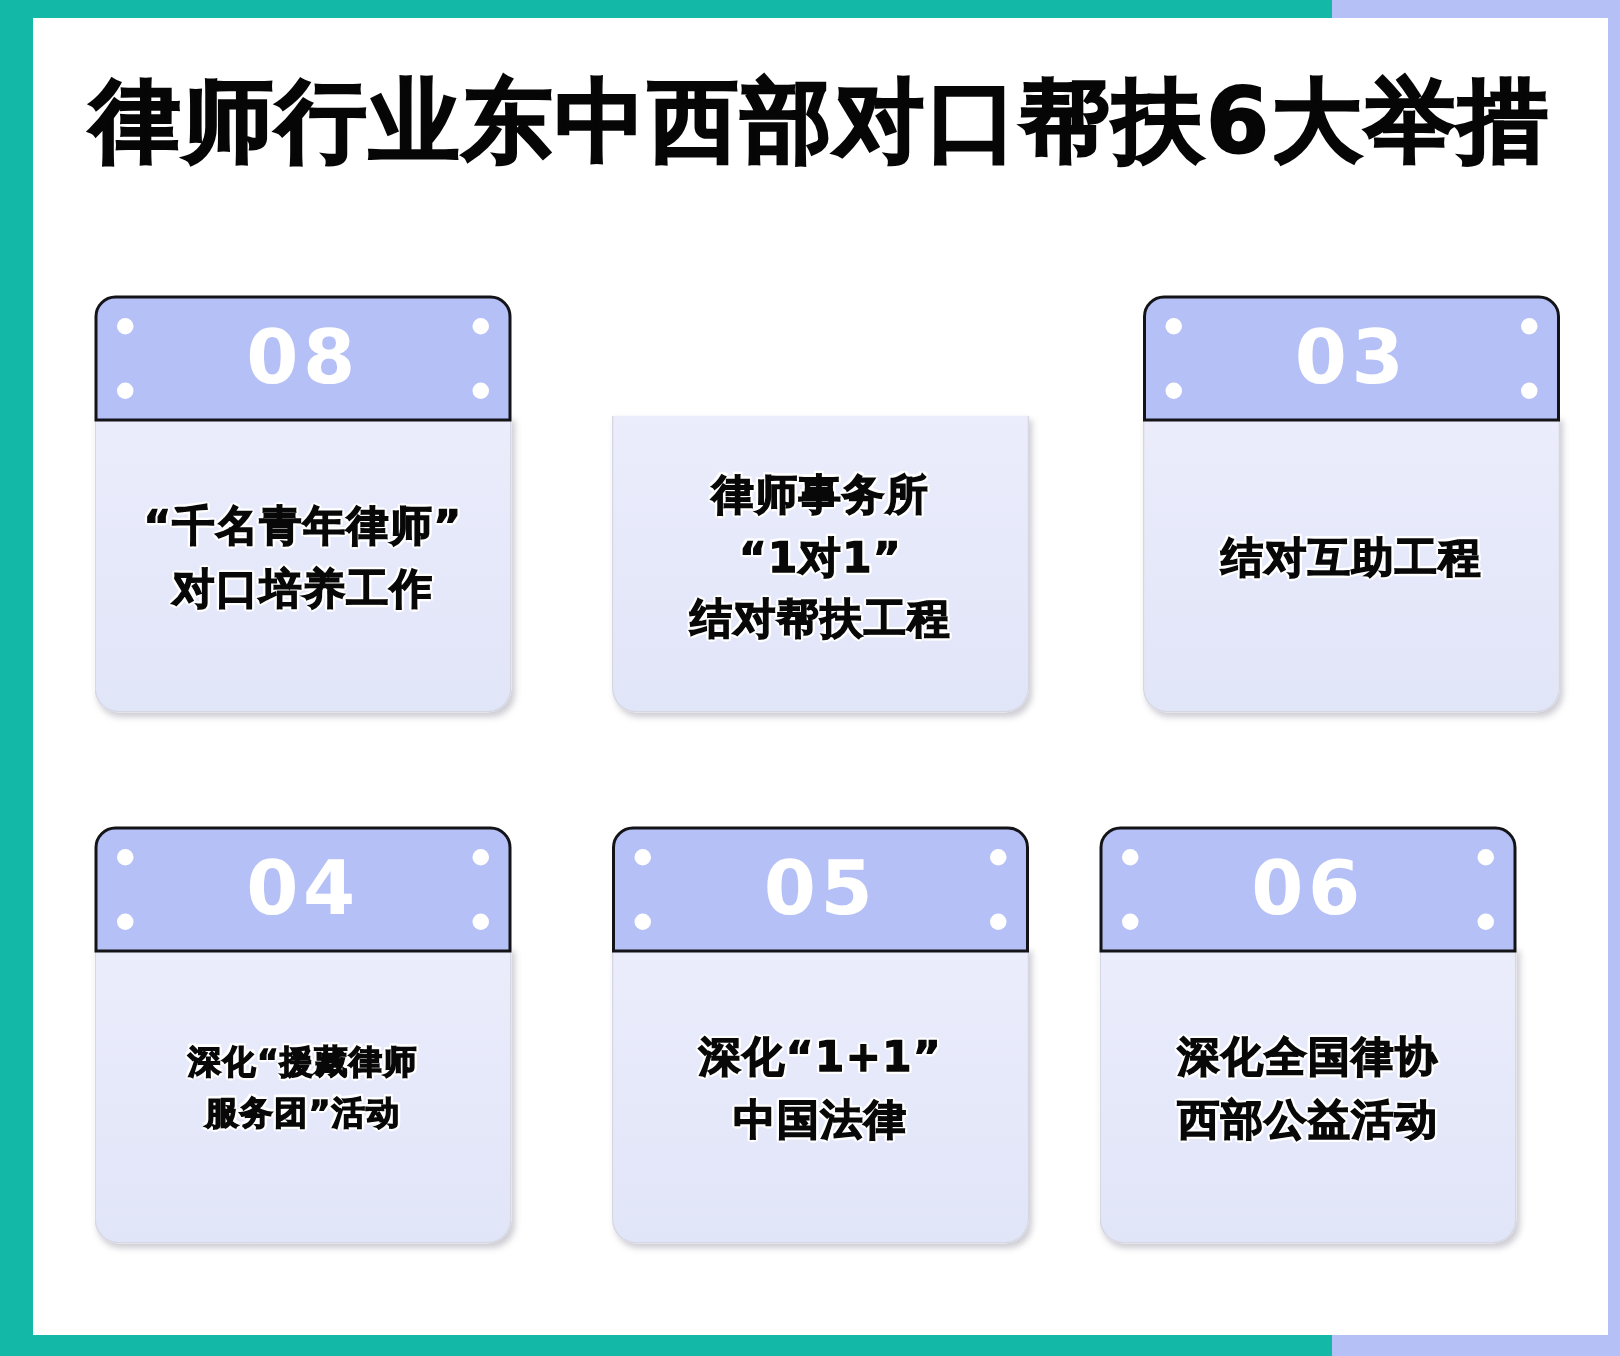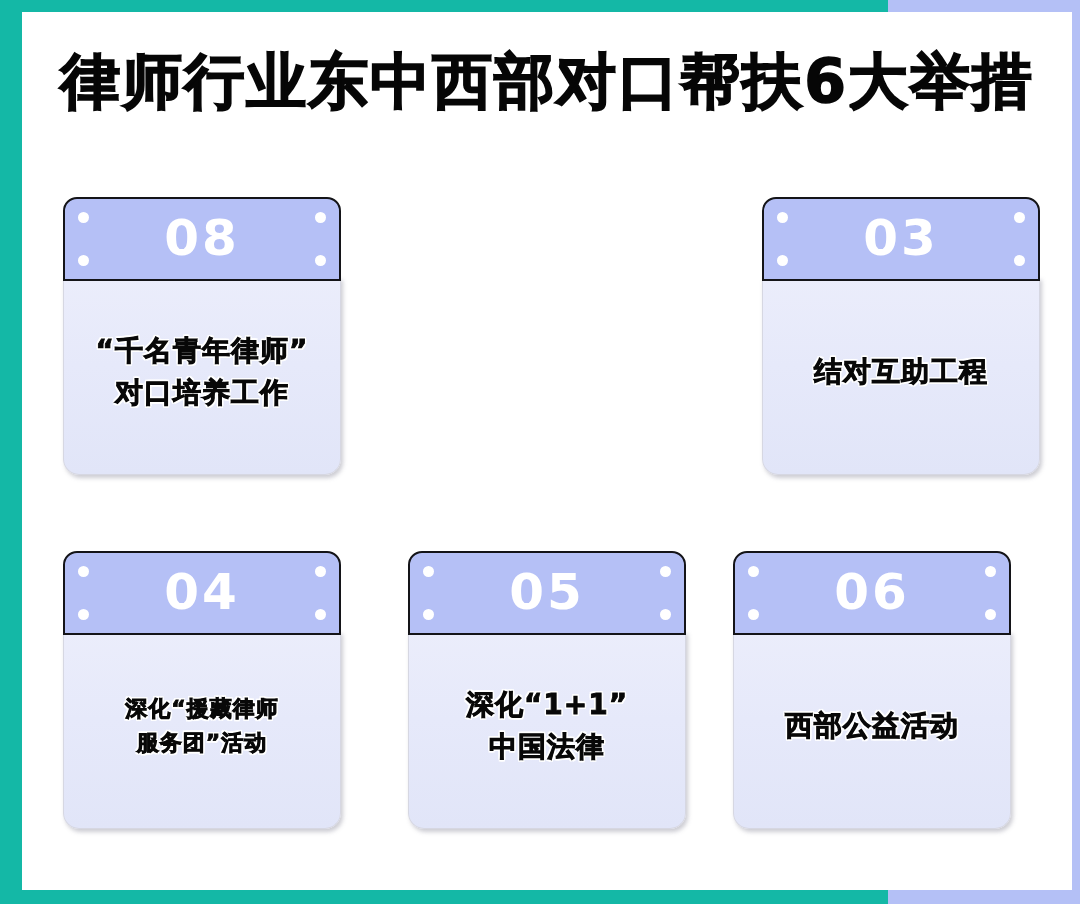--- a/index.html
+++ b/index.html
@@ -180,20 +180,27 @@
       </div>
       <div class="card-body">
         <div class="card-lines">
           <div class="card-line">“千名青年律师”</div>
           <div class="card-line">对口培养工作</div>
         </div>
       </div>
     </div>
 
     <div class="card" id="card-1">
+      <div class="card-body">
+        <div class="card-lines">
+          <div class="card-line">律师事务所</div>
+          <div class="card-line">“1对1”</div>
+          <div class="card-line">结对帮扶工程</div>
+        </div>
+      </div>
     </div>
 
     <div class="card" id="card-2">
       <div class="card-header">
         <span class="punch tl"></span>
         <span class="punch tr"></span>
         <span class="punch bl"></span>
         <span class="punch br"></span>
         <div class="card-number">03</div>
       </div>
@@ -239,19 +246,20 @@
     <div class="card" id="card-5">
       <div class="card-header">
         <span class="punch tl"></span>
         <span class="punch tr"></span>
         <span class="punch bl"></span>
         <span class="punch br"></span>
         <div class="card-number">06</div>
       </div>
       <div class="card-body">
         <div class="card-lines">
+          <div class="card-line">深化全国律协</div>
           <div class="card-line">西部公益活动</div>
         </div>
       </div>
     </div>
 
   </div>
 </div>
 
 </body></html>

